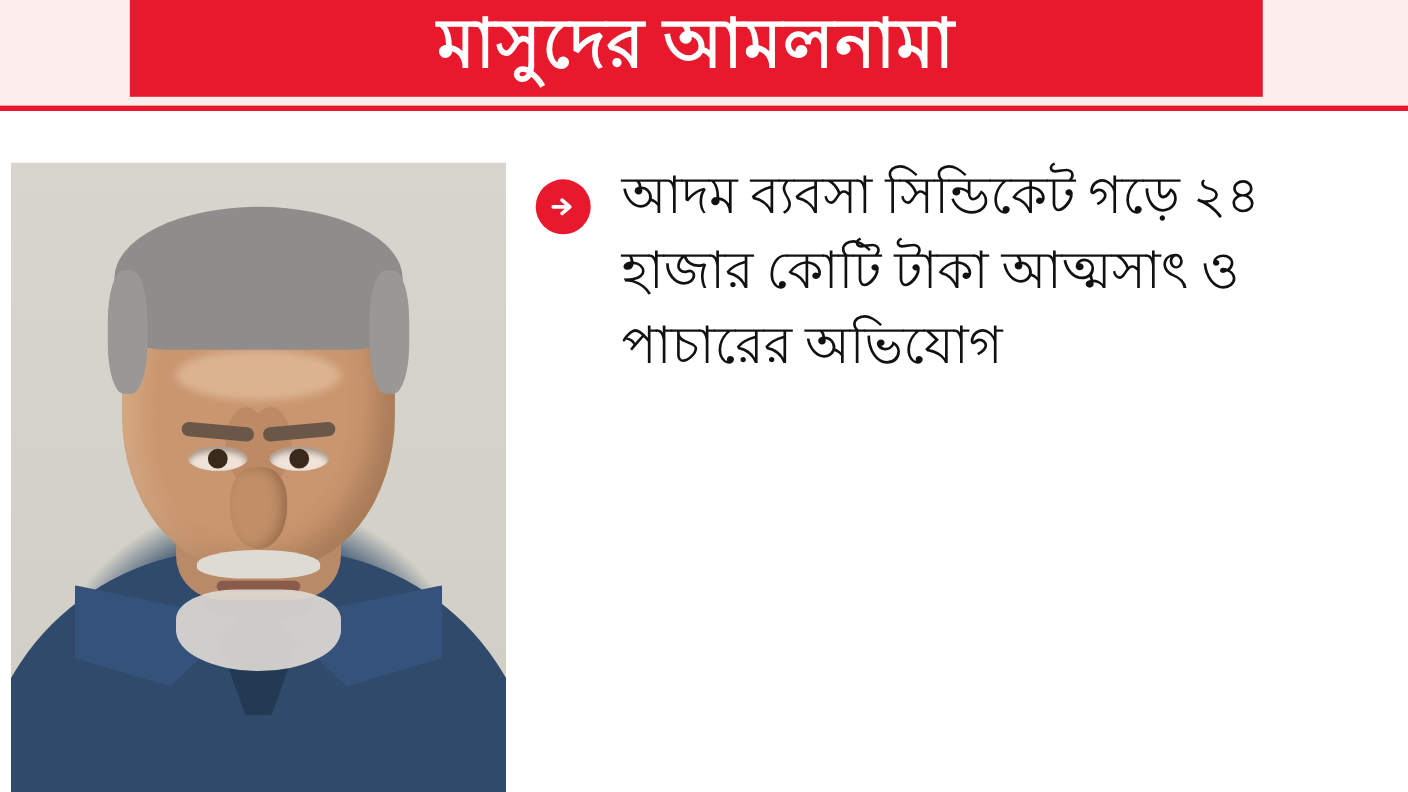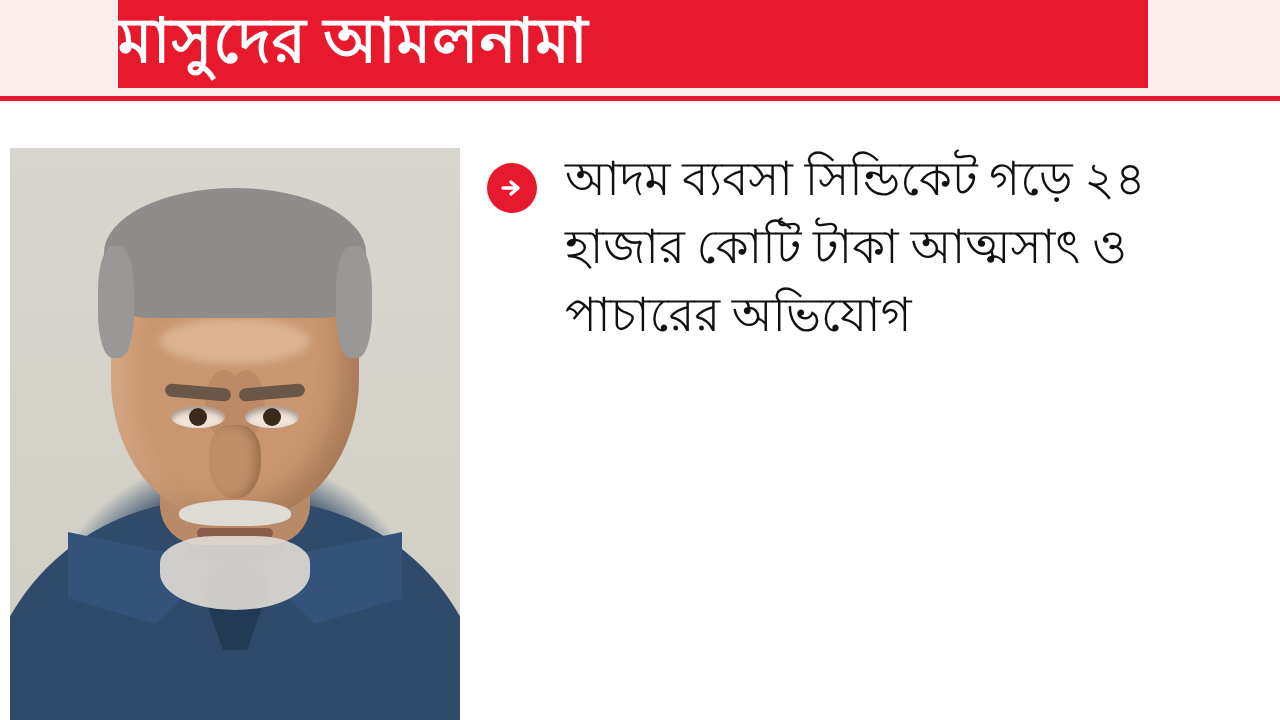--- a/index.html
+++ b/index.html
@@ -28,21 +28,21 @@
   }
   .header-title-box {
     position: absolute;
     left: 118px;
     top: 0;
     width: 1030px;
     height: 88px;
     background: #e8192c;
     display: flex;
     align-items: center;
-    justify-content: flex-start;
+    justify-content: center;
   }
   .header-title {
     color: #ffffff;
     font-family: "Liberation Serif", serif;
     font-size: 62px;
     font-weight: 700;
     letter-spacing: 1px;
     line-height: 1;
     white-space: nowrap;
     padding-bottom: 6px;

